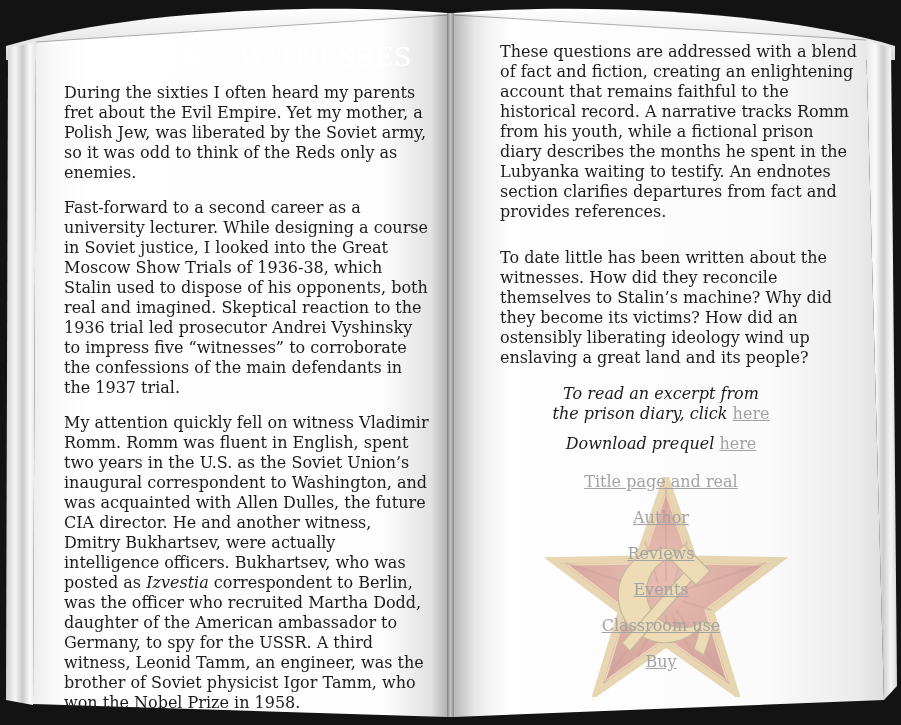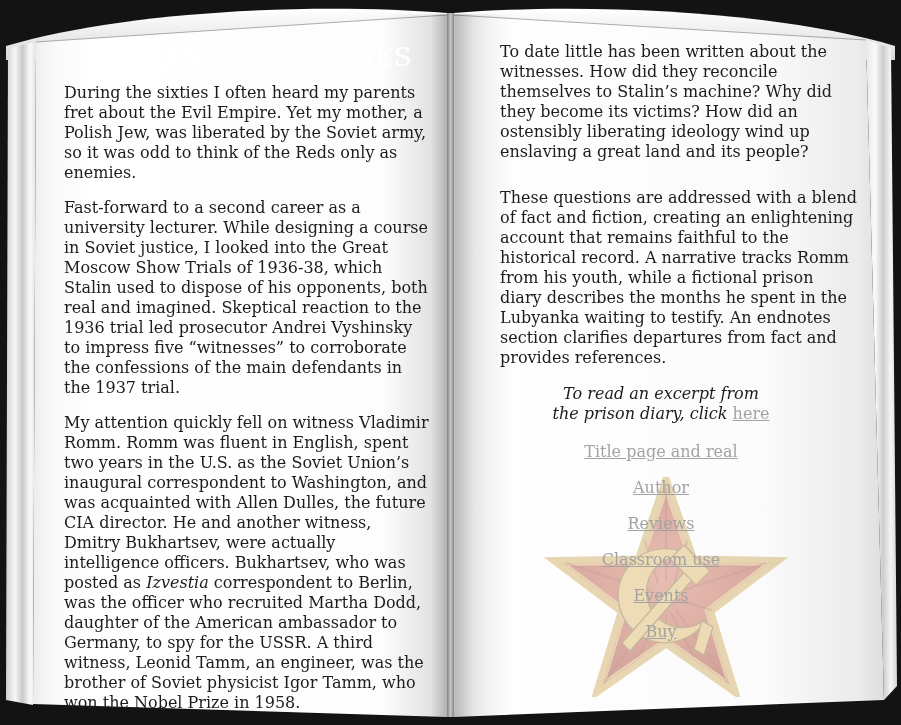--- a/index.html
+++ b/index.html
@@ -134,30 +134,31 @@
   </svg>
 
   <div class="content left-content">
     <h1 class="page-title">STALIN’S WITNESSES</h1>
     <p class="body-par">During the sixties I often heard my parents fret about the Evil Empire. Yet my mother, a Polish Jew, was liberated by the Soviet army, so it was odd to think of the Reds only as enemies.</p>
     <p class="body-par">Fast-forward to a second career as a university lecturer. While designing a course in Soviet justice, I looked into the Great Moscow Show Trials of 1936-38, which Stalin used to dispose of his opponents, both real and imagined. Skeptical reaction to the 1936 trial led prosecutor Andrei Vyshinsky to impress five “witnesses” to corroborate the confessions of the main defendants in the 1937 trial.</p>
     <p class="body-par"><span>My attention quickly fell on witness Vladimir Romm. Romm was fluent in English, spent two years in the U.S. as the Soviet Union’s inaugural correspondent to Washington, and was acquainted with Allen Dulles, the future CIA director. He and another witness, Dmitry Bukhartsev, were actually intelligence officers. Bukhartsev, who was posted as </span><span class="italic">Izvestia</span><span> correspondent to Berlin, was the officer who recruited Martha Dodd, daughter of the American ambassador to Germany, to spy for the USSR. A third witness, Leonid Tamm, an engineer, was the brother of Soviet physicist Igor Tamm, who won the Nobel Prize in 1958.</span></p>
   </div>
 
   <div class="content right-content">
+    <p class="body-par">These questions are addressed with a blend of fact and fiction, creating an enlightening account that remains faithful to the historical record. A narrative tracks Romm from his youth, while a fictional prison diary describes the months he spent in the Lubyanka waiting to testify. An endnotes section clarifies departures from fact and provides references.</p>
     <p class="body-par">To date little has been written about the witnesses. How did they reconcile themselves to Stalin’s machine? Why did they become its victims? How did an ostensibly liberating ideology wind up enslaving a great land and its people?</p>
-    <p class="body-par">These questions are addressed with a blend of fact and fiction, creating an enlightening account that remains faithful to the historical record. A narrative tracks Romm from his youth, while a fictional prison diary describes the months he spent in the Lubyanka waiting to testify. An endnotes section clarifies departures from fact and provides references.</p>
   </div>
 
   <div class="content notes">
     <div class="note-line italic">To read an excerpt from</div>
     <div class="note-line"><span class="italic">the prison diary, click </span><a href="#" class="inline-link">here</a></div>
+    <div class="note-line prequel-line"><span class="italic">Download prequel </span><a href="#" class="inline-link">here</a></div>
     <div class="nav-links">
         <a href="#" class="nav-link">Title page and real</a>
         <a href="#" class="nav-link">Author</a>
         <a href="#" class="nav-link">Reviews</a>
+        <a href="#" class="nav-link">Events</a>
         <a href="#" class="nav-link">Classroom use</a>
-        <a href="#" class="nav-link">Events</a>
         <a href="#" class="nav-link">Buy</a>
       </div>
   </div>
 
 </div>
 
 </body></html>

